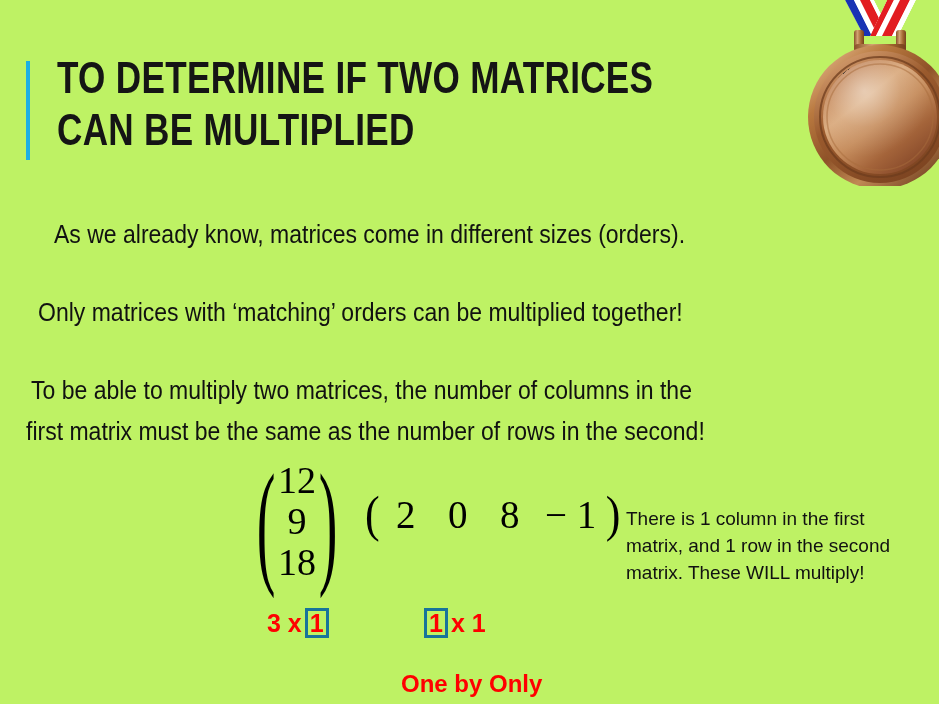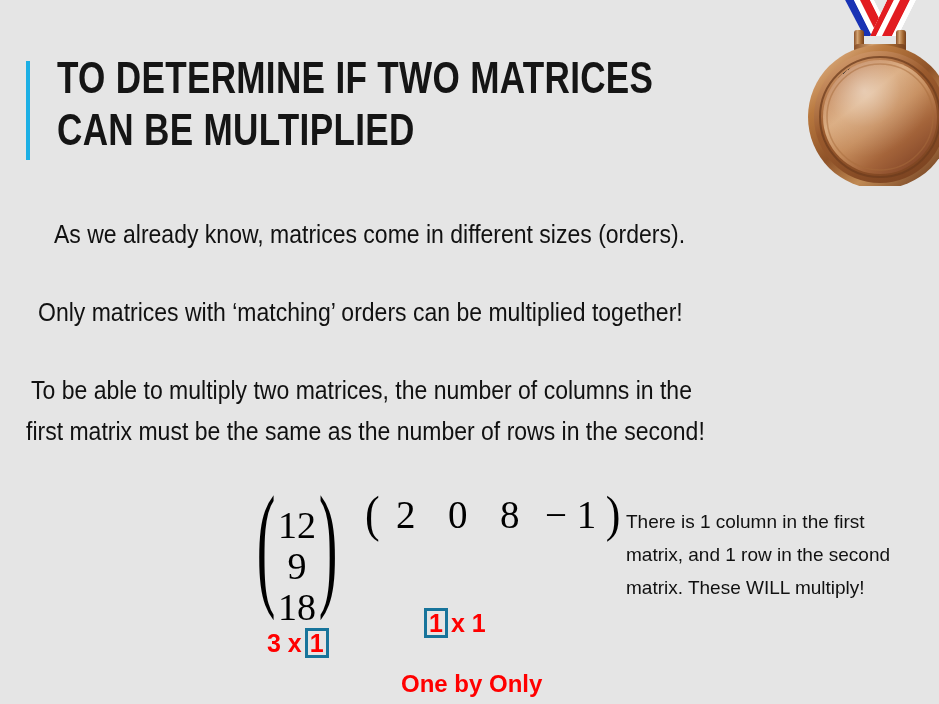--- a/index.html
+++ b/index.html
@@ -16,21 +16,21 @@
     color: #111111;
     -webkit-font-smoothing: antialiased;
   }
 
   
   #slide {
     position: absolute;
     left: 0; top: 0;
     width: 939px;
     height: 704px;
-    background: #e5e5e5;
+    background: #bef264;
   }
 
   
   #title-accent-bar {
     position: absolute;
     left: 26px;
     top: 61px;
     width: 4px;
     height: 99px;
     background: #1CAFE4;
@@ -99,21 +99,20 @@
   }
   #matrix-column-values {
     display: flex;
     flex-direction: column;
     align-items: center;
     font-family: "Liberation Serif", "DejaVu Serif", serif;
     font-size: 38px;
     line-height: 41px;
     color: #000000;
     padding: 0 1px;
-    margin-top: 45px;
   }
   #matrix-row {
     position: absolute;
     left: 110px;
     top: 33px;
     display: flex;
     align-items: center;
     font-family: "Liberation Serif", "DejaVu Serif", serif;
     font-size: 39px;
     line-height: 44px;
@@ -138,21 +137,21 @@
   .order-row {
     position: absolute;
     display: flex;
     align-items: center;
     font-family: "Liberation Sans Narrow", "Liberation Sans", sans-serif;
     font-weight: 700;
     font-size: 25px;
     color: #FF0000;
     white-space: nowrap;
   }
-  #order-first { left: 264px; top: 608px; margin-top: 20px; }
+  #order-first { left: 264px; top: 608px; }
   #order-second { left: 424px; top: 608px; }
   .order-text { padding: 0 3px; }
   .dim-box {
     border: 3px solid #17749B;
     width: 24px;
     height: 30px;
     display: flex;
     align-items: center;
     justify-content: center;
     font-family: "Liberation Sans Narrow", "Liberation Sans", sans-serif;
@@ -175,21 +174,21 @@
   #order-words-second { left: 401px; top: 670px; }
 
   
   #explanation-note {
     position: absolute;
     left: 626px;
     top: 505px;
     width: 290px;
     font-family: "Liberation Sans Narrow", "Liberation Sans", sans-serif;
     font-size: 19px;
-    line-height: 33px;
+    line-height: 27px;
     color: #111111;
   }
 
   
   #medal {
     position: absolute;
     left: 786px;
     top: -14px;
     width: 160px;
     height: 200px;

